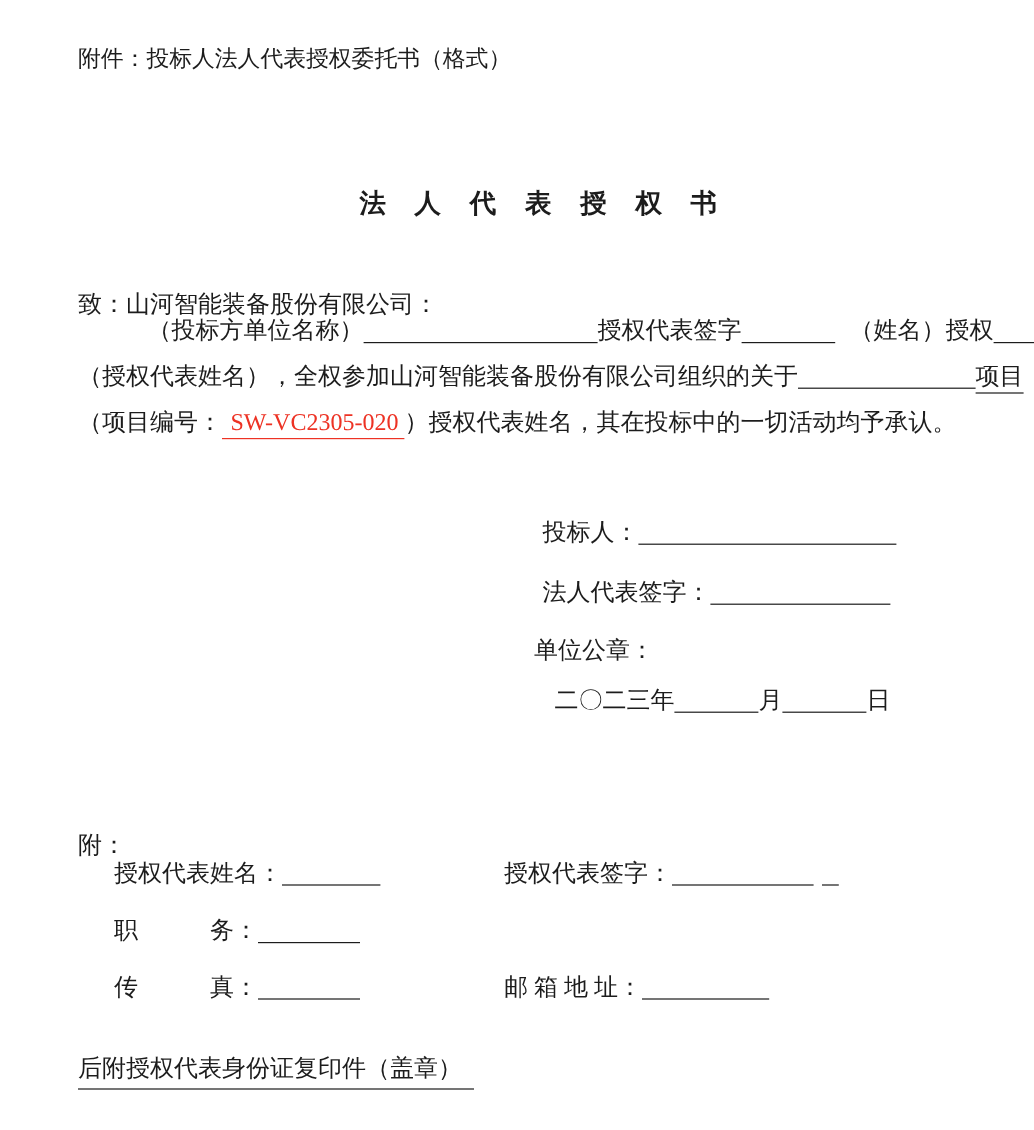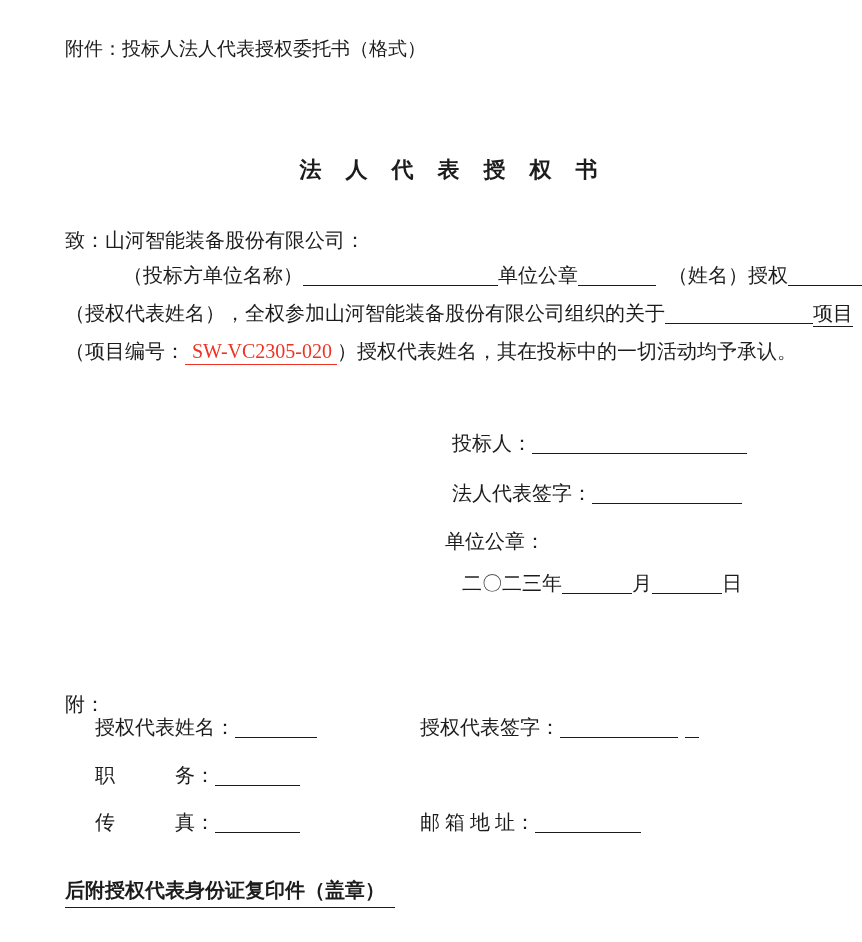--- a/index.html
+++ b/index.html
@@ -10,39 +10,39 @@
     font-family:"Liberation Serif","DejaVu Serif",serif;
     color:#1c1c1c;
     font-size:20px;
     overflow:hidden;
     padding-left:36px;
   }
   .abs { position:absolute; white-space:nowrap; }
 
   .attachment-note { left:65px; top:36px; font-size:19px; }
   .doc-title { left:0; right:0; top:155px; text-align:center; font-size:22px; font-weight:bold; letter-spacing:1px; }
-  .salutation { left:65px; top:227px;text-align:right; }
+  .salutation { left:65px; top:240px;text-align:right; }
   .line-unit { left:123px; top:262px; }
   .line-auth { left:65px; top:300px; }
   .line-proj { left:65px; top:338px; }
 
   .sig-bidder { left:452px; top:430px; }
   .sig-legal  { left:452px; top:480px; }
   .sig-seal   { left:445px; top:528px; }
   .sig-date   { left:462px; top:570px; }
 
   .appendix-heading { left:65px; top:691px; }
   .ap-l1 { left:95px;  top:714px; }
   .ap-r1 { left:420px; top:714px; }
   .ap-l2 { left:95px;  top:762px; }
   .ap-r2 { left:420px; top:762px; }
   .ap-l3 { left:95px;  top:809px; }
   .ap-r3 { left:420px; top:809px; }
 
-  .footer-note { left:65px; top:877px;font-weight:bold; }
+  .footer-note { left:65px; top:877px; }
   .footer-note .u-wrap { display:inline-block; border-bottom:1px solid #1c1c1c; padding:0 10px 3px 0; }
 
   
   .blank {
     display:inline-block;
     border-bottom:1px solid #1c1c1c;
     height:1em;
     vertical-align:-4px;
   }
   .w195{width:195px} .w148{width:148px} .w78{width:78px} .w82{width:82px}
@@ -64,21 +64,21 @@
 
 <div class="page">
 
   <div class="abs attachment-note">附件：投标人法人代表授权委托书（格式）</div>
 
   <div class="abs doc-title">法　人　代　表　授　权　书</div>
 
   <div class="abs salutation">致：山河智能装备股份有限公司：</div>
 
   <div class="abs line-unit">
-    <span>（投标方单位名称）</span><span class="blank w195"></span><span>单位公章</span><span class="blank w78"></span><span class="gap12"></span><span>（姓名）授权</span><span class="blank w82"></span>
+    <span>（投标方单位名称）</span><span class="blank w195"></span><span>授权代表签字</span><span class="blank w78"></span><span class="gap12"></span><span>（姓名）授权</span><span class="blank w82"></span>
   </div>
 
   <div class="abs line-auth">
     <span>（授权代表姓名），全权参加山河智能装备股份有限公司组织的关于</span><span class="blank w148"></span><span class="u-text">项目</span>
   </div>
 
   <div class="abs line-proj">
     <span>（项目编号：</span><span class="code-red">SW-VC2305-020</span><span>）授权代表姓名，其在投标中的一切活动均予承认。</span>
   </div>
 

